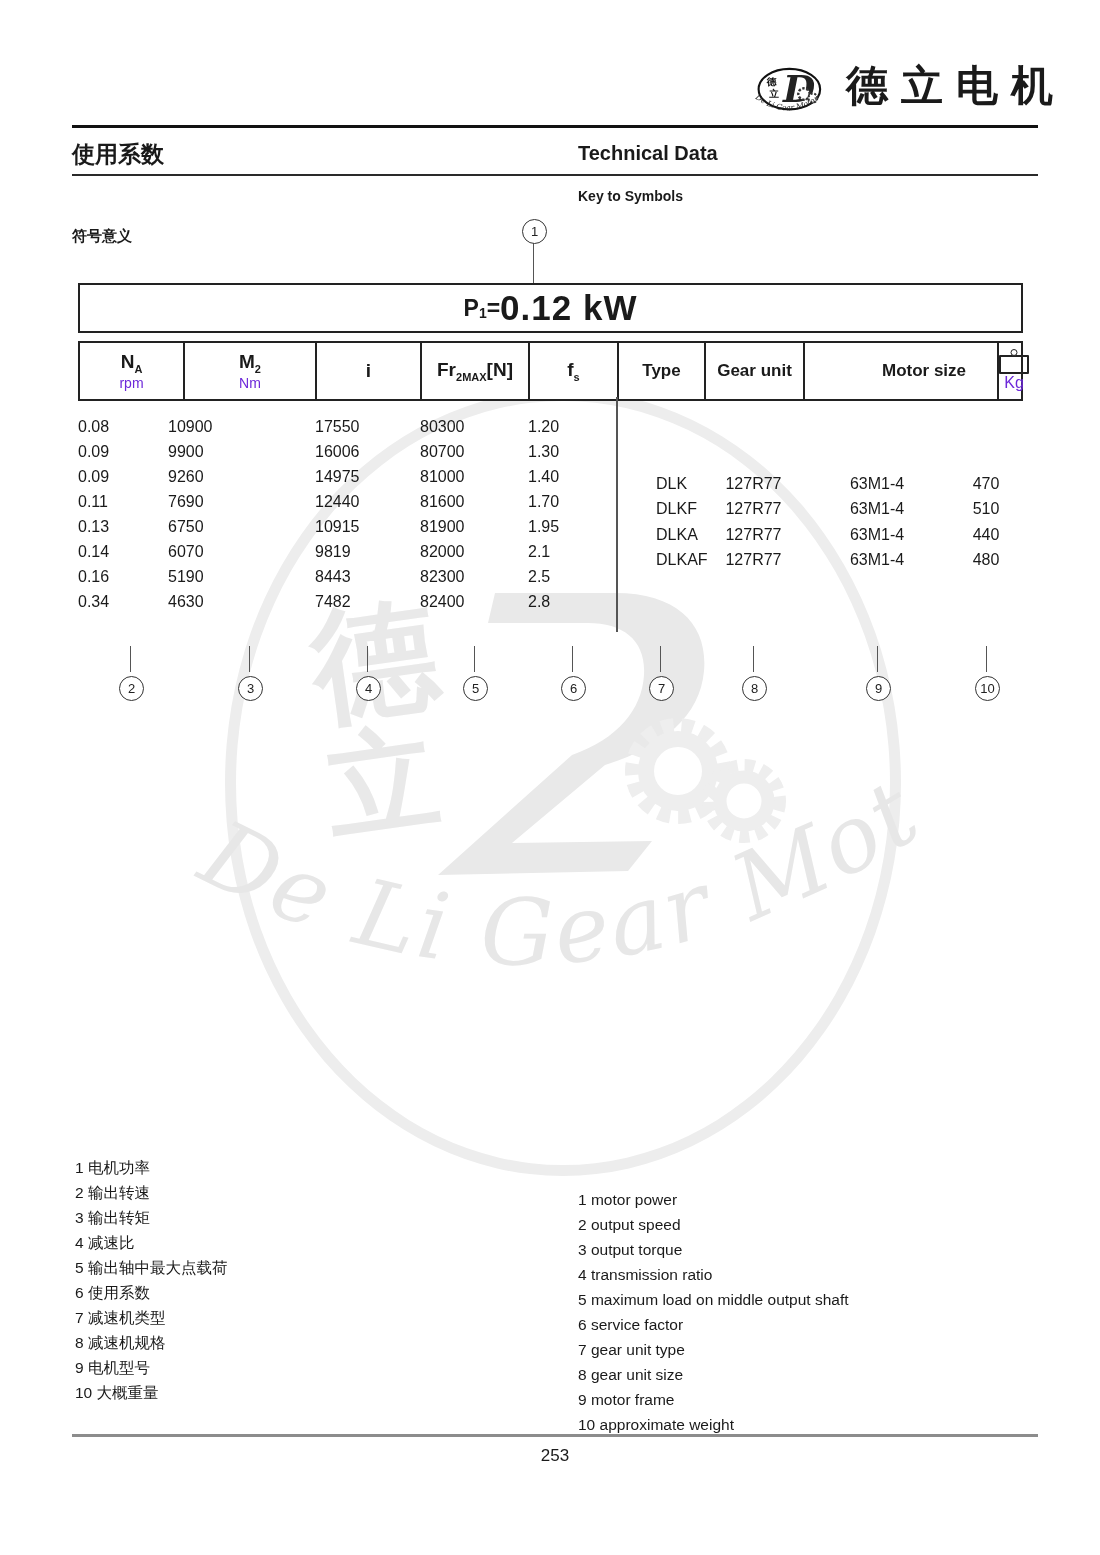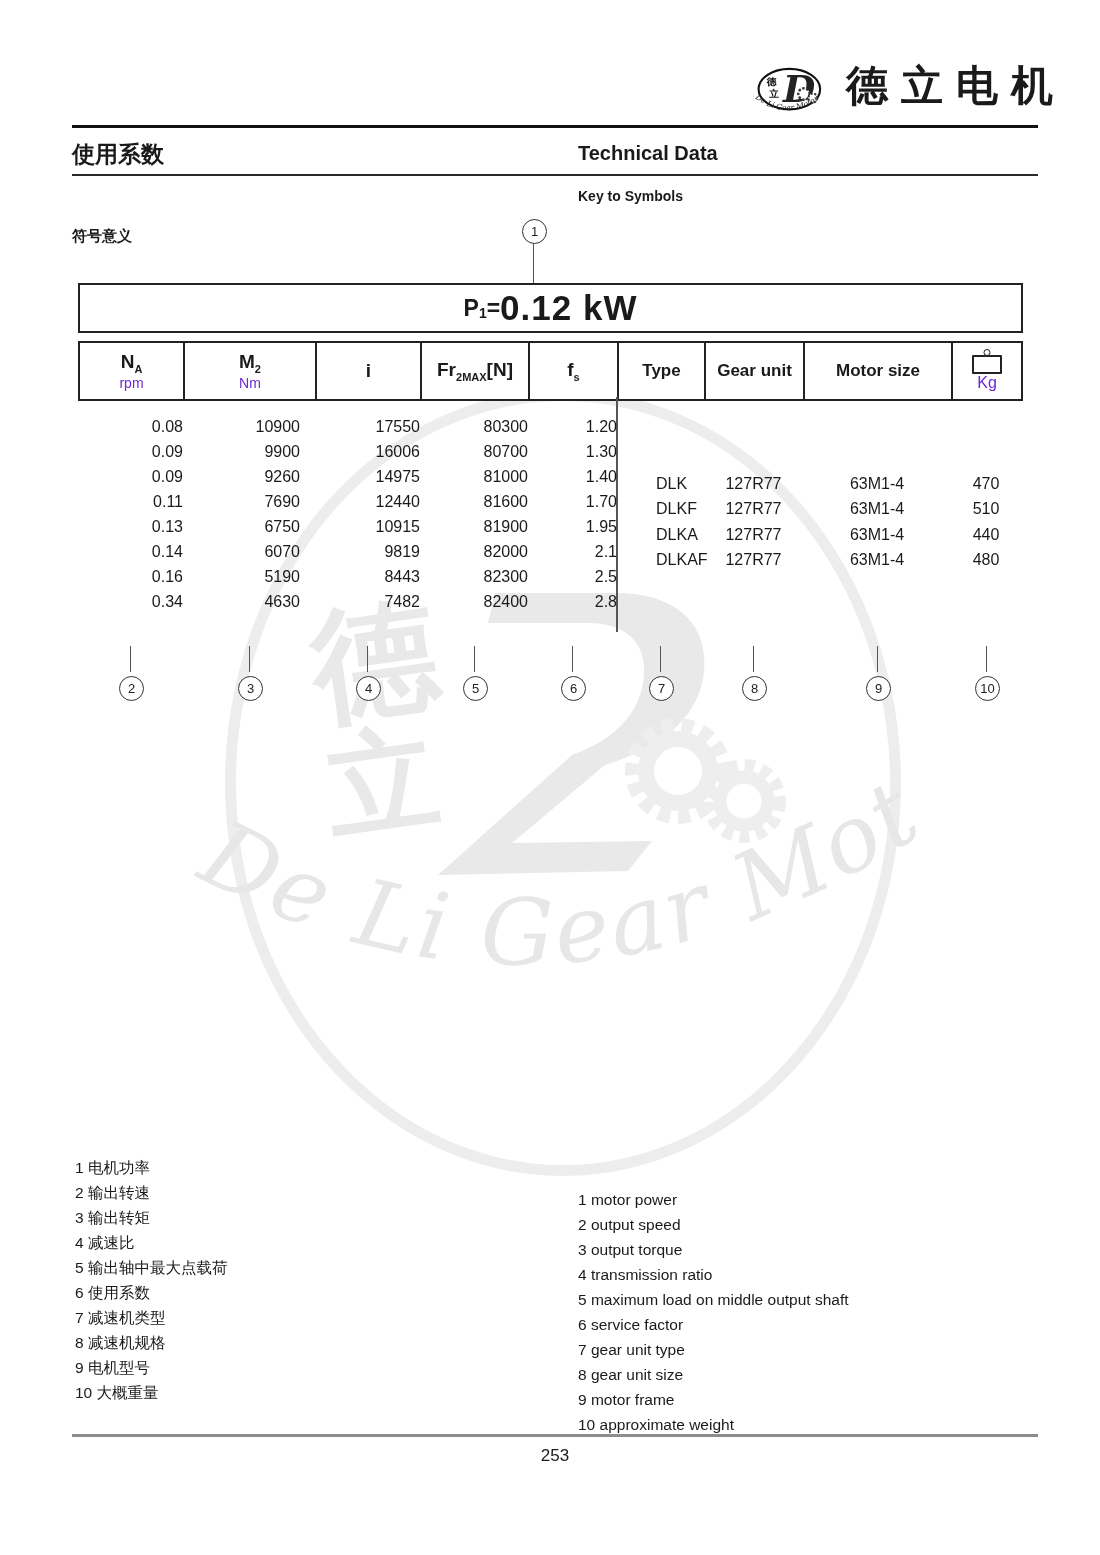--- a/index.html
+++ b/index.html
@@ -37,21 +37,21 @@
     display:flex;z-index:1;box-sizing:content-box;}
   .th{border-right:2px solid #222;display:flex;flex-direction:column;align-items:center;justify-content:center;line-height:1.15;}
   .th:last-child{border-right:none;}
   .th .main{font-size:19px;font-weight:bold;}
   .th .main sub{font-size:11px;font-weight:bold;}
   .th .unit{font-size:14px;color:#6d28d9;}
   .kg-icon{width:26px;height:15px;border:2px solid #222;border-radius:1px;position:relative;margin-top:6px;}
   .kg-icon::before{content:"";position:absolute;left:50%;top:-8px;transform:translateX(-50%);
     width:5px;height:5px;border:1.5px solid #222;border-radius:50%;background:#fff;}
   
-  .num-col{top:414px;text-align:right;font-size:16px;line-height:25px;z-index:1;}
+  .num-col{top:414px;text-align:left;font-size:16px;line-height:25px;z-index:1;}
   .type-col{top:471px;font-size:16px;line-height:25.3px;z-index:1;}
   .divider-ext{left:616px;top:397px;width:2px;height:235px;background:#555;z-index:1;}
   
   .legend{font-size:15.5px;line-height:25px;z-index:1;}
   
   .rule-footer{left:72px;top:1434px;width:966px;height:2.5px;background:#8c8c8c;}
   .page-num{left:495px;top:1446px;width:120px;text-align:center;font-size:17px;}
 </style>
 </head>
 <body>
@@ -136,21 +136,21 @@
     </div>
     <div class="th" style="flex:0 0 87px;">
       <span class="main"><span>f</span><sub>s</sub></span>
     </div>
     <div class="th" style="flex:0 0 85px;">
       <span class="main" style="font-size:17px;">Type</span>
     </div>
     <div class="th" style="flex:0 0 97px;">
       <span class="main" style="font-size:17px;">Gear unit</span>
     </div>
-    <div class="th" style="flex:0 0 146px;">
+    <div class="th" style="flex:0 0 146px;margin-left:46px;">
       <span class="main" style="font-size:17px;">Motor size</span>
     </div>
     <div class="th" style="flex:1;">
       <span class="kg-icon"></span>
       <span class="unit" style="font-size:16px;">Kg</span>
     </div>
   </div>
 
   <div class="abs divider-ext"></div>
 

